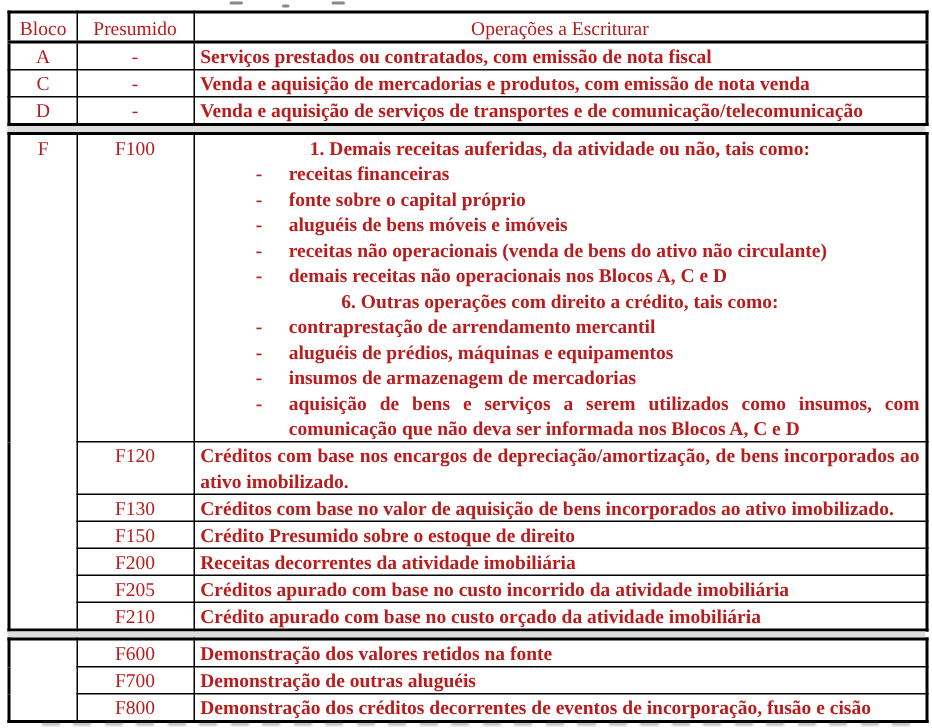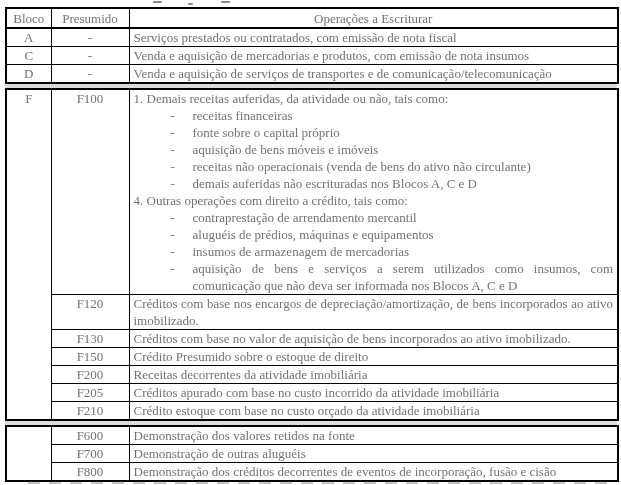--- a/index.html
+++ b/index.html
@@ -8,21 +8,21 @@
     background: #ffffff;
   }
   .page {
     position: relative;
     width: 621px;
     height: 485px;
     background: #ffffff;
     overflow: hidden;
     font-family: "Liberation Serif", "DejaVu Serif", serif;
     font-size: 13px;
-    color: #737373;
+    color: #b91c1c;
   }
   .tbl-wrap {
     position: absolute;
     left: 5px;
     top: 7px;
     width: 612px;
   }
   table.blk {
     border-collapse: collapse;
     table-layout: fixed;
@@ -37,38 +37,38 @@
   }
   table.blk { border: 2px solid #000000; }
   td.bloco {
     text-align: center;
     vertical-align: top;
   }
   td.reg {
     text-align: center;
     vertical-align: top;
   }
-  td.op { text-align: left; }
+  td.op { text-align: left; font-weight: bold; }
   td.op.just {
     text-align: justify;
     text-align-last: left;
   }
   tr.hdr td {
     text-align: center;
     border-bottom: 2px solid #000000;
     height: 18px;
     vertical-align: middle;
   }
   tr.simple td { height: 17px; }
   .sep {
     height: 4px;
     background: #dcdcdc;
   }
   
-  .numbered-line { line-height: 17px; }
+  .numbered-line { line-height: 17px; text-align: center; }
   ul.bullets {
     list-style: none;
     margin: 0;
     padding: 0;
   }
   ul.bullets li {
     display: flex;
     padding-left: 37px;
     line-height: 17px;
   }
@@ -122,21 +122,21 @@
         <td>Operações a Escriturar</td>
       </tr>
       <tr class="simple">
         <td class="bloco">A</td>
         <td class="reg">-</td>
         <td class="op">Serviços prestados ou contratados, com emissão de nota fiscal</td>
       </tr>
       <tr class="simple">
         <td class="bloco">C</td>
         <td class="reg">-</td>
-        <td class="op">Venda e aquisição de mercadorias e produtos, com emissão de nota insumos</td>
+        <td class="op">Venda e aquisição de mercadorias e produtos, com emissão de nota venda</td>
       </tr>
       <tr class="simple">
         <td class="bloco">D</td>
         <td class="reg">-</td>
         <td class="op">Venda e aquisição de serviços de transportes e de comunicação/telecomunicação</td>
       </tr>
     </tbody>
       </table>
 
     <div class="sep"></div>
@@ -157,32 +157,32 @@
             <li>
                   <span class="dash">-</span>
                   <span class="btxt">receitas financeiras</span>
                 </li>
             <li>
                   <span class="dash">-</span>
                   <span class="btxt">fonte sobre o capital próprio</span>
                 </li>
             <li>
                   <span class="dash">-</span>
-                  <span class="btxt">aquisição de bens móveis e imóveis</span>
+                  <span class="btxt">aluguéis de bens móveis e imóveis</span>
                 </li>
             <li>
                   <span class="dash">-</span>
                   <span class="btxt">receitas não operacionais (venda de bens do ativo não circulante)</span>
                 </li>
             <li>
                   <span class="dash">-</span>
-                  <span class="btxt">demais auferidas não escrituradas nos Blocos A, C e D</span>
+                  <span class="btxt">demais receitas não operacionais nos Blocos A, C e D</span>
                 </li>
           </ul>
-          <div class="numbered-line">4. Outras operações com direito a crédito, tais como:</div>
+          <div class="numbered-line">6. Outras operações com direito a crédito, tais como:</div>
           <ul class="bullets">
             <li>
                   <span class="dash">-</span>
                   <span class="btxt">contraprestação de arrendamento mercantil</span>
                 </li>
             <li>
                   <span class="dash">-</span>
                   <span class="btxt">aluguéis de prédios, máquinas e equipamentos</span>
                 </li>
             <li>
@@ -211,21 +211,21 @@
       <tr class="simple">
         <td class="reg">F200</td>
         <td class="op">Receitas decorrentes da atividade imobiliária</td>
       </tr>
       <tr class="simple">
         <td class="reg">F205</td>
         <td class="op">Créditos apurado com base no custo incorrido da atividade imobiliária</td>
       </tr>
       <tr class="simple">
         <td class="reg">F210</td>
-        <td class="op">Crédito estoque com base no custo orçado da atividade imobiliária</td>
+        <td class="op">Crédito apurado com base no custo orçado da atividade imobiliária</td>
       </tr>
     </tbody>
       </table>
 
     <div class="sep"></div>
 
     <table class="blk">
       <colgroup>
           <col style="width:45px">
           <col style="width:78px">

